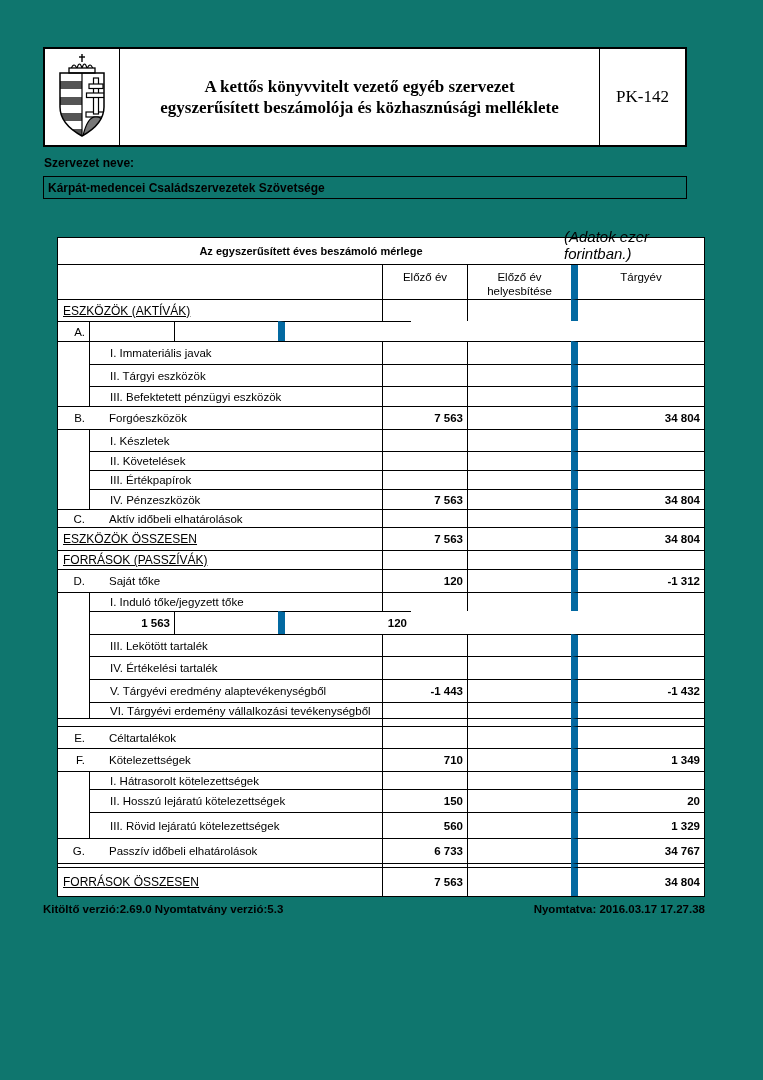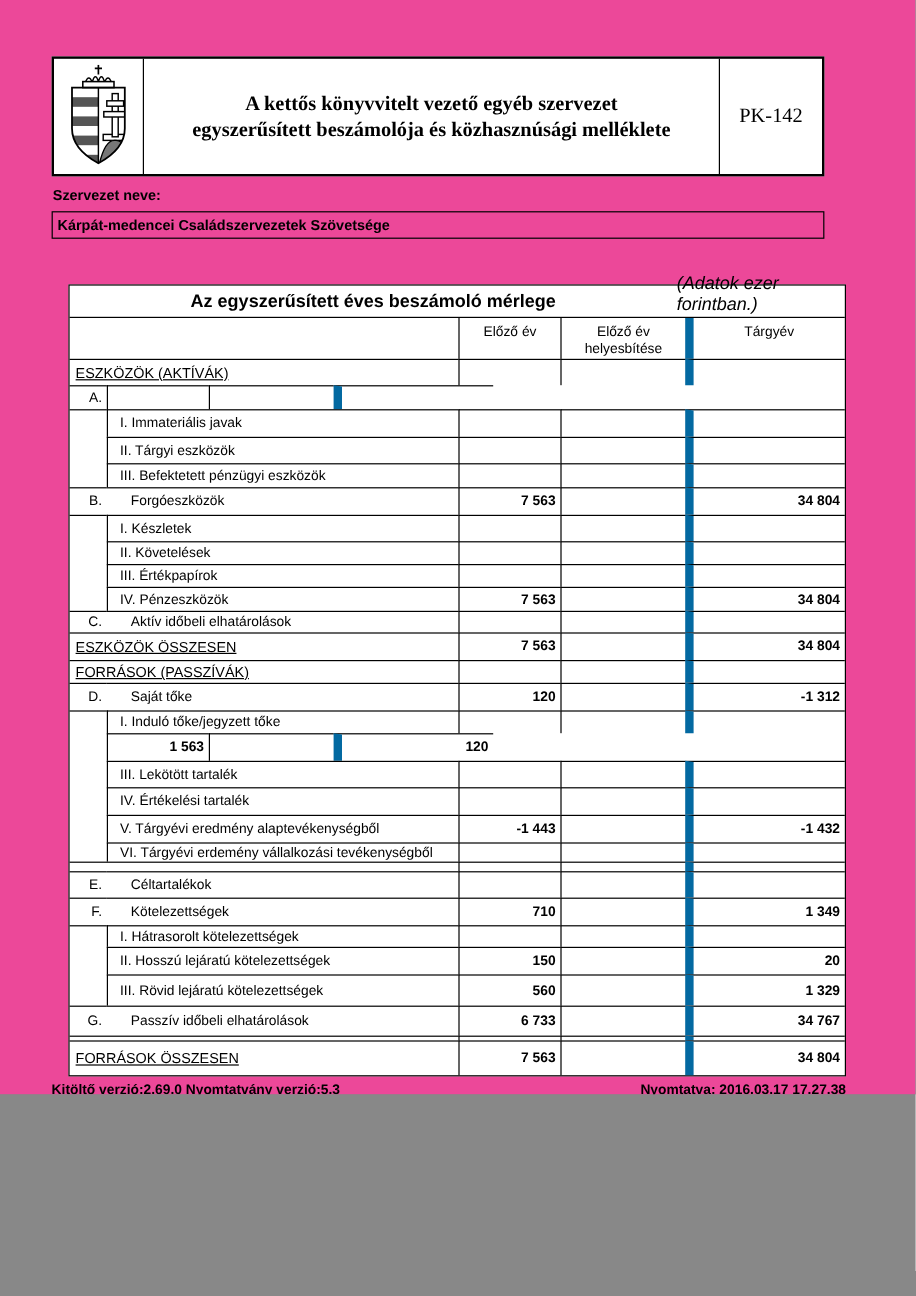--- a/index.html
+++ b/index.html
@@ -1,18 +1,18 @@
 <!DOCTYPE html>
 <html><head>
 <meta charset="utf-8">
 <style>
   * { margin:0; padding:0; box-sizing:border-box; }
   html,body { background:#888; }
   .page {
-    position:relative; width:763px; height:912px; background:#ec4899;
+    position:relative; width:763px; height:1080px; background:#0f766e;
     font-family:"Liberation Sans", sans-serif; color:#000; overflow:hidden;
   }
 
   
   .header-box {
     position:absolute; left:43px; top:47px; width:644px; height:100px;
     border:2px solid #000; display:flex; background:#fff;
   }
   .logo-cell { width:75px; border-right:1.5px solid #000; display:flex; align-items:center; justify-content:center; }
   .title-cell {
@@ -29,41 +29,41 @@
   .org-box {
     position:absolute; left:43px; top:176px; width:644px; height:23px;
     border:1.5px solid #000; display:flex; align-items:center; padding-left:4px;
     font-size:12px; font-weight:bold;
   }
 
   
   .btable { position:absolute; left:57px; top:237px; width:648px; border:1.5px solid #000; background:#fff; }
 
   .title-row { height:27px; border-bottom:1px solid #000; display:flex; }
-  .btable-title { flex:1; display:flex; align-items:center; justify-content:center; font-weight:bold; font-size:15px; }
+  .btable-title { flex:1; display:flex; align-items:center; justify-content:center; font-weight:bold; font-size:11px; }
   .unit-note { width:140px; display:flex; align-items:flex-end; justify-content:flex-end;
                font-style:italic; font-size:15px; padding:0 3px 2px 0; }
 
   .head-row { height:34px; display:flex; }
   .th-label { flex:1; }
   .th { display:flex; justify-content:center; align-items:flex-start; padding-top:6px;
         font-size:11.5px; line-height:1.2; text-align:center; }
   .w1 { width:85px; border-left:1px solid #000; }
   .w2 { width:104px; border-left:1px solid #000; }
   .w3 { width:133px; border-left:7px solid #0369a1; }
 
   .tr { display:flex; }
   .td { display:flex; align-items:center; }
   .cell-prefix { width:31px; border-top:1px solid #000; justify-content:flex-end; padding-right:4px; font-size:11.5px; }
   .cell-strip  { width:31px; }
   .fs .cell-strip { border-top:1px solid #000; }
   .cell-label  { flex:1; border-top:1px solid #000; font-size:11.5px; }
   .lab-section { padding-left:5px; font-size:12px;text-decoration:underline; }
   .lab-letter  { padding-left:20px; }
-  .lab-sub     { padding-left:10px; border-left:1px solid #000; }
+  .lab-sub     { padding-left:20px; border-left:1px solid #000; }
   .cs .cell-strip { border-top:none; }
   .cell-v { border-top:1px solid #000; justify-content:flex-end; padding-right:4px;
             font-size:11.5px; font-weight:bold; }
   .sp .td { border-top:1px solid #000; }
   .sp .cell-label, .sp .cell-v { font-size:0; }
   .sp .cell-label { padding:0; }
 
   
   .footer-left  { position:absolute; left:43px; top:903px; font-size:11.5px; font-weight:bold; }
   .footer-right { position:absolute; right:58px; top:903px; font-size:11.5px; font-weight:bold; }

